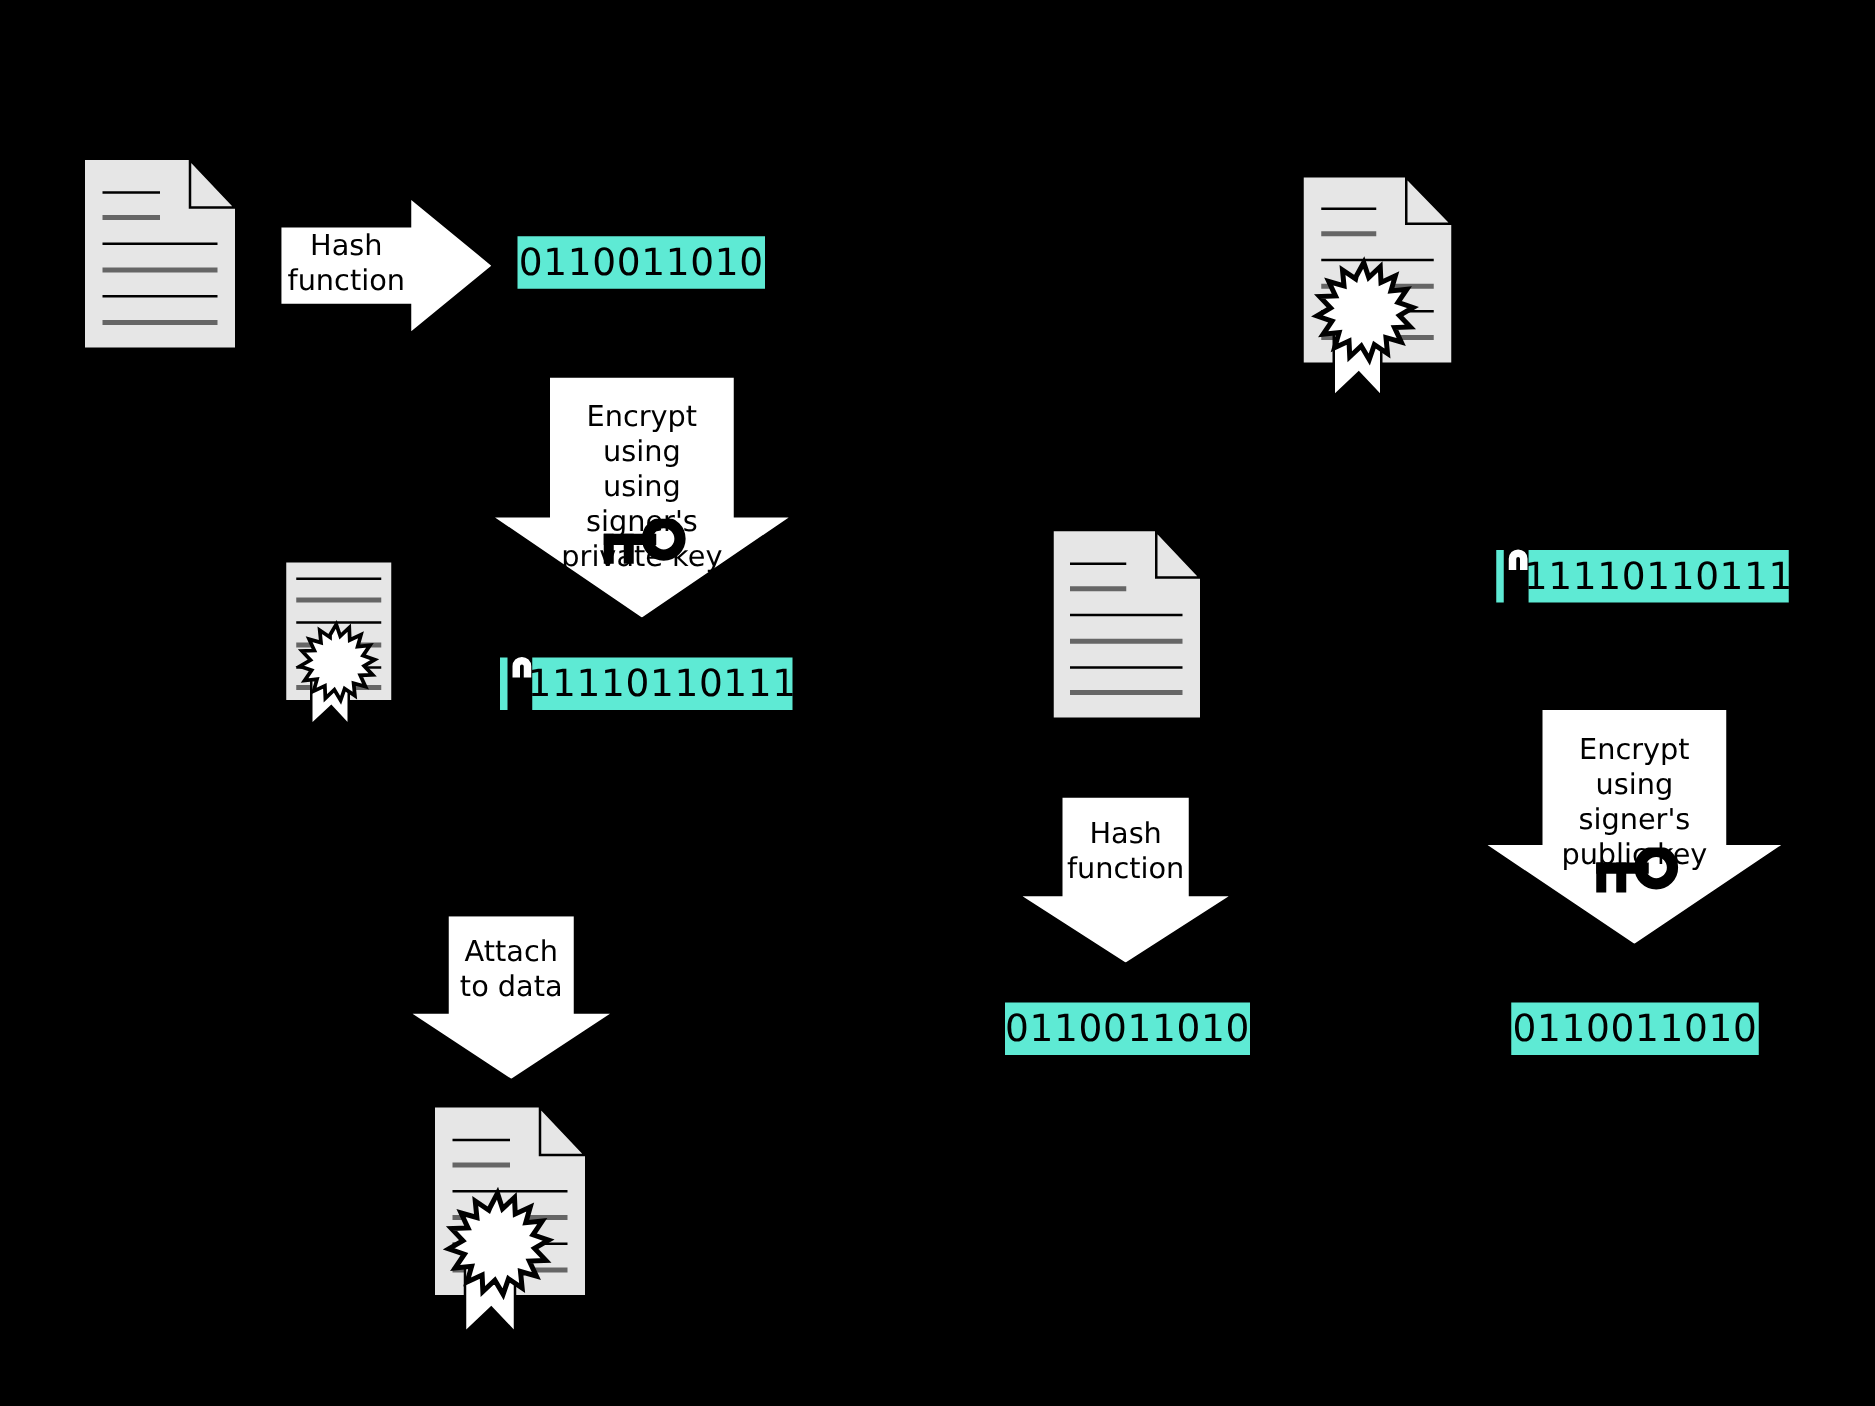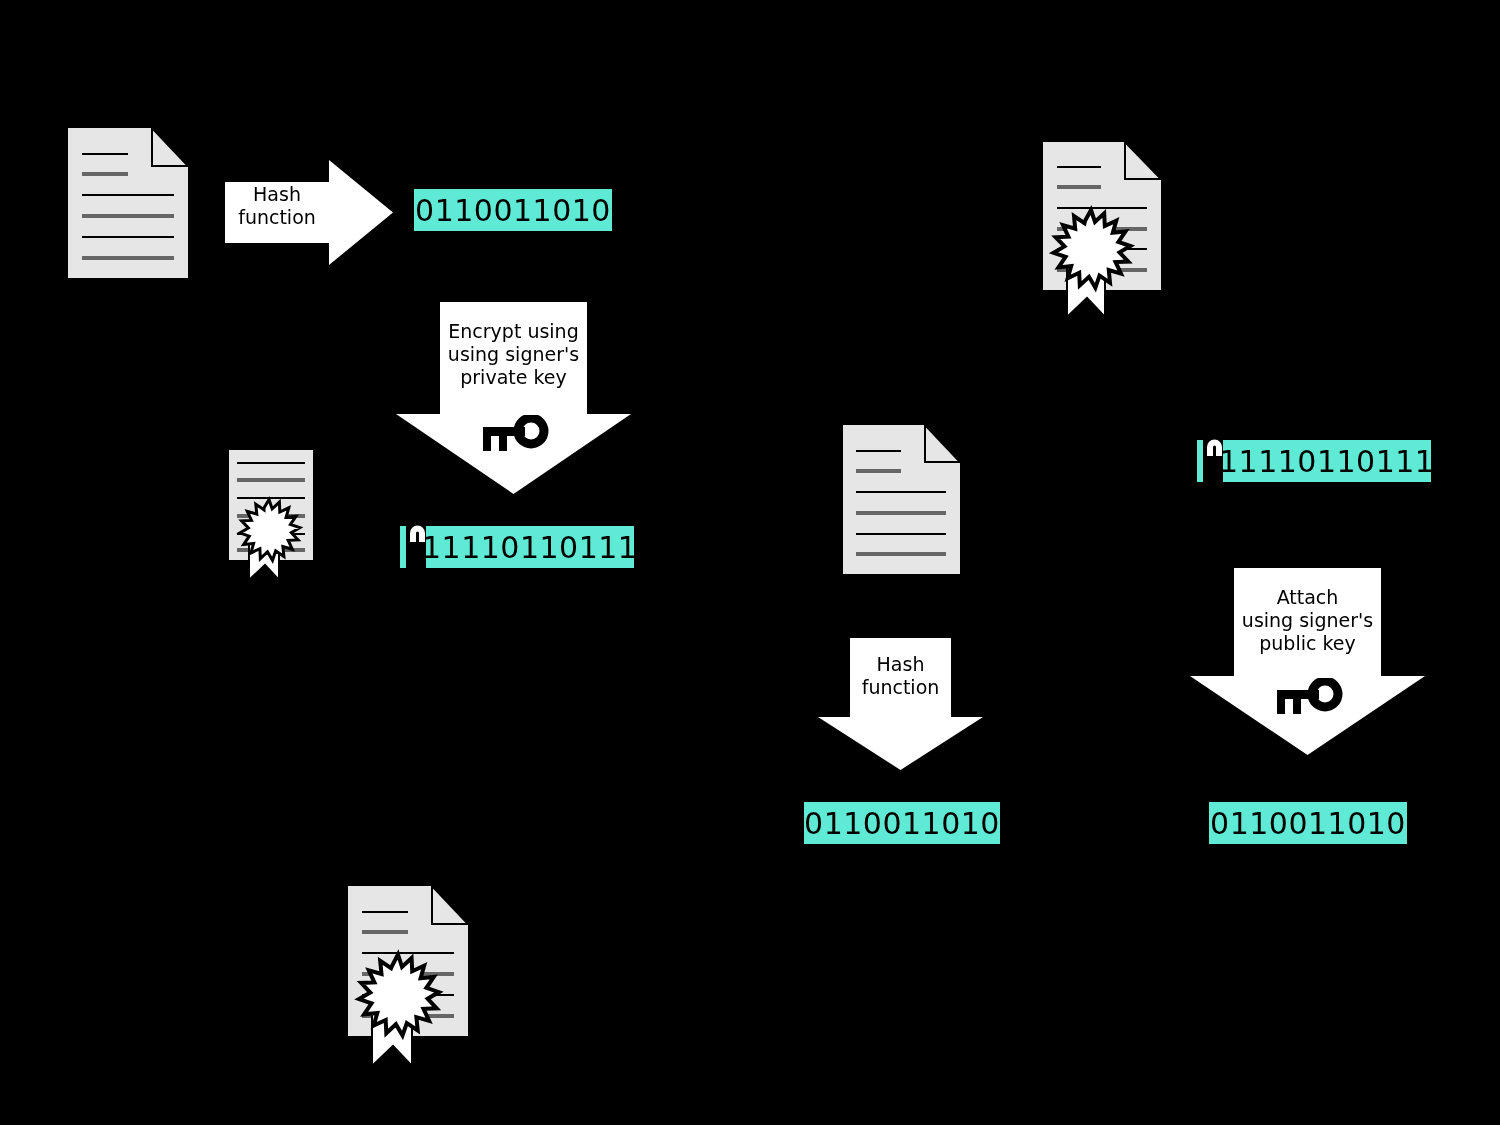--- a/index.html
+++ b/index.html
@@ -37,21 +37,21 @@
     justify-content: flex-start;
     padding-left: 22px;
     text-align: center;
   }
   
   .arrow-label {
     position: absolute;
     width: 100%;
     text-align: center;
     color: #000000;
-    font-size: 19px;
+    font-size: 23px;
     line-height: 1.22;
     font-family: "DejaVu Sans", sans-serif;
     pointer-events: none;
   }
   .arrow-wrap {
     position: absolute;
   }
   .arrow-wrap svg {
     display: block;
   }
@@ -128,20 +128,29 @@
       <line x1="8" y1="66" x2="76" y2="66" stroke="#666666" stroke-width="4"></line>
       <line x1="8" y1="84" x2="76" y2="84" stroke="#000000" stroke-width="2"></line>
       <line x1="8" y1="100" x2="76" y2="100" stroke="#666666" stroke-width="4"></line>
 
       <path d="M20 88 L20 130 L36 115 L50 130 L50 88 Z" fill="#ffffff" stroke="#000000" stroke-width="2"></path>
 
       <path d="M35.0 58.0 L40.0 49.5 L43.2 58.9 L50.4 52.1 L50.8 62.0 L59.8 57.8 L57.1 67.3 L67.0 66.3 L61.4 74.5 L70.8 77.7 L62.3 82.7 L69.1 89.9 L59.2 90.3 L63.4 99.3 L53.9 96.6 L54.9 106.5 L46.7 100.9 L43.5 110.3 L38.5 101.8 L31.3 108.6 L30.9 98.7 L21.9 102.9 L24.6 93.4 L14.7 94.4 L20.3 86.2 L10.9 83.0 L19.4 78.0 L12.6 70.8 L22.5 70.4 L18.3 61.4 L27.8 64.1 L26.8 54.2 L35.0 59.8 Z" fill="#ffffff" stroke="#000000" stroke-width="3" stroke-linejoin="miter"></path>
     </svg>
   </div>
 
+  <div class="arrow-wrap node" style="left:330px; top:733px; width:158px; height:130px;">
+    <svg width="158" height="130" viewBox="0 0 158 130">
+      <path d="M29 0 L129 0 L129 78 L158 78 L79 130 L0 78 L29 78 Z" fill="#ffffff"></path>
+    </svg>
+    <div class="arrow-label" style="left:29px; top:15px; width:100px;">
+      <div>Attach</div>
+      <div>to data</div>
+    </div>
+  </div>
 
   <div class="doc-wrap node" style="left:348px; top:886px;">
     <svg width="120" height="180" viewBox="0 0 120 180">
       <path d="M0 0 L84 0 L120 38 L120 150 L0 150 Z" fill="#e6e6e6"></path>
       <path d="M84 0 L120 38 L84 38 Z" fill="#e6e6e6" stroke="#000000" stroke-width="2"></path>
       <line x1="14" y1="26" x2="60" y2="26" stroke="#000000" stroke-width="2"></line>
       <line x1="14" y1="46" x2="60" y2="46" stroke="#666666" stroke-width="4"></line>
       <line x1="14" y1="67" x2="106" y2="67" stroke="#000000" stroke-width="2"></line>
       <line x1="14" y1="88" x2="106" y2="88" stroke="#666666" stroke-width="4"></line>
       <line x1="14" y1="109" x2="106" y2="109" stroke="#000000" stroke-width="2"></line>
@@ -201,21 +210,21 @@
         <path d="M10 22 L10 13 A7.5 7.5 0 0 1 25 13 L25 22 L19 22 L19 13 A1.5 1.5 0 0 0 16 13 L16 22 Z" fill="#ffffff"></path>
       </svg>
     </div>
   </div>
 
   <div class="arrow-wrap node" style="left:1190px; top:568px; width:235px; height:187px;">
     <svg width="235" height="187" viewBox="0 0 235 187">
       <path d="M44 0 L191 0 L191 108 L235 108 L117.5 187 L0 108 L44 108 Z" fill="#ffffff"></path>
     </svg>
     <div class="arrow-label" style="left:44px; top:18px; width:147px;">
-      <div>Attach</div>
+      <div>Encrypt</div>
       <div>using signer's</div>
       <div>public key</div>
     </div>
 
     <svg style="position:absolute; left:81px; top:110px;" width="72" height="38" viewBox="0 0 72 38">
       <rect x="6" y="12" width="42" height="9" fill="#000000"></rect>
       <rect x="6" y="12" width="8" height="24" fill="#000000"></rect>
       <rect x="22" y="12" width="8" height="24" fill="#000000"></rect>
       <circle cx="54" cy="16" r="13" fill="none" stroke="#000000" stroke-width="9"></circle>
     </svg>

